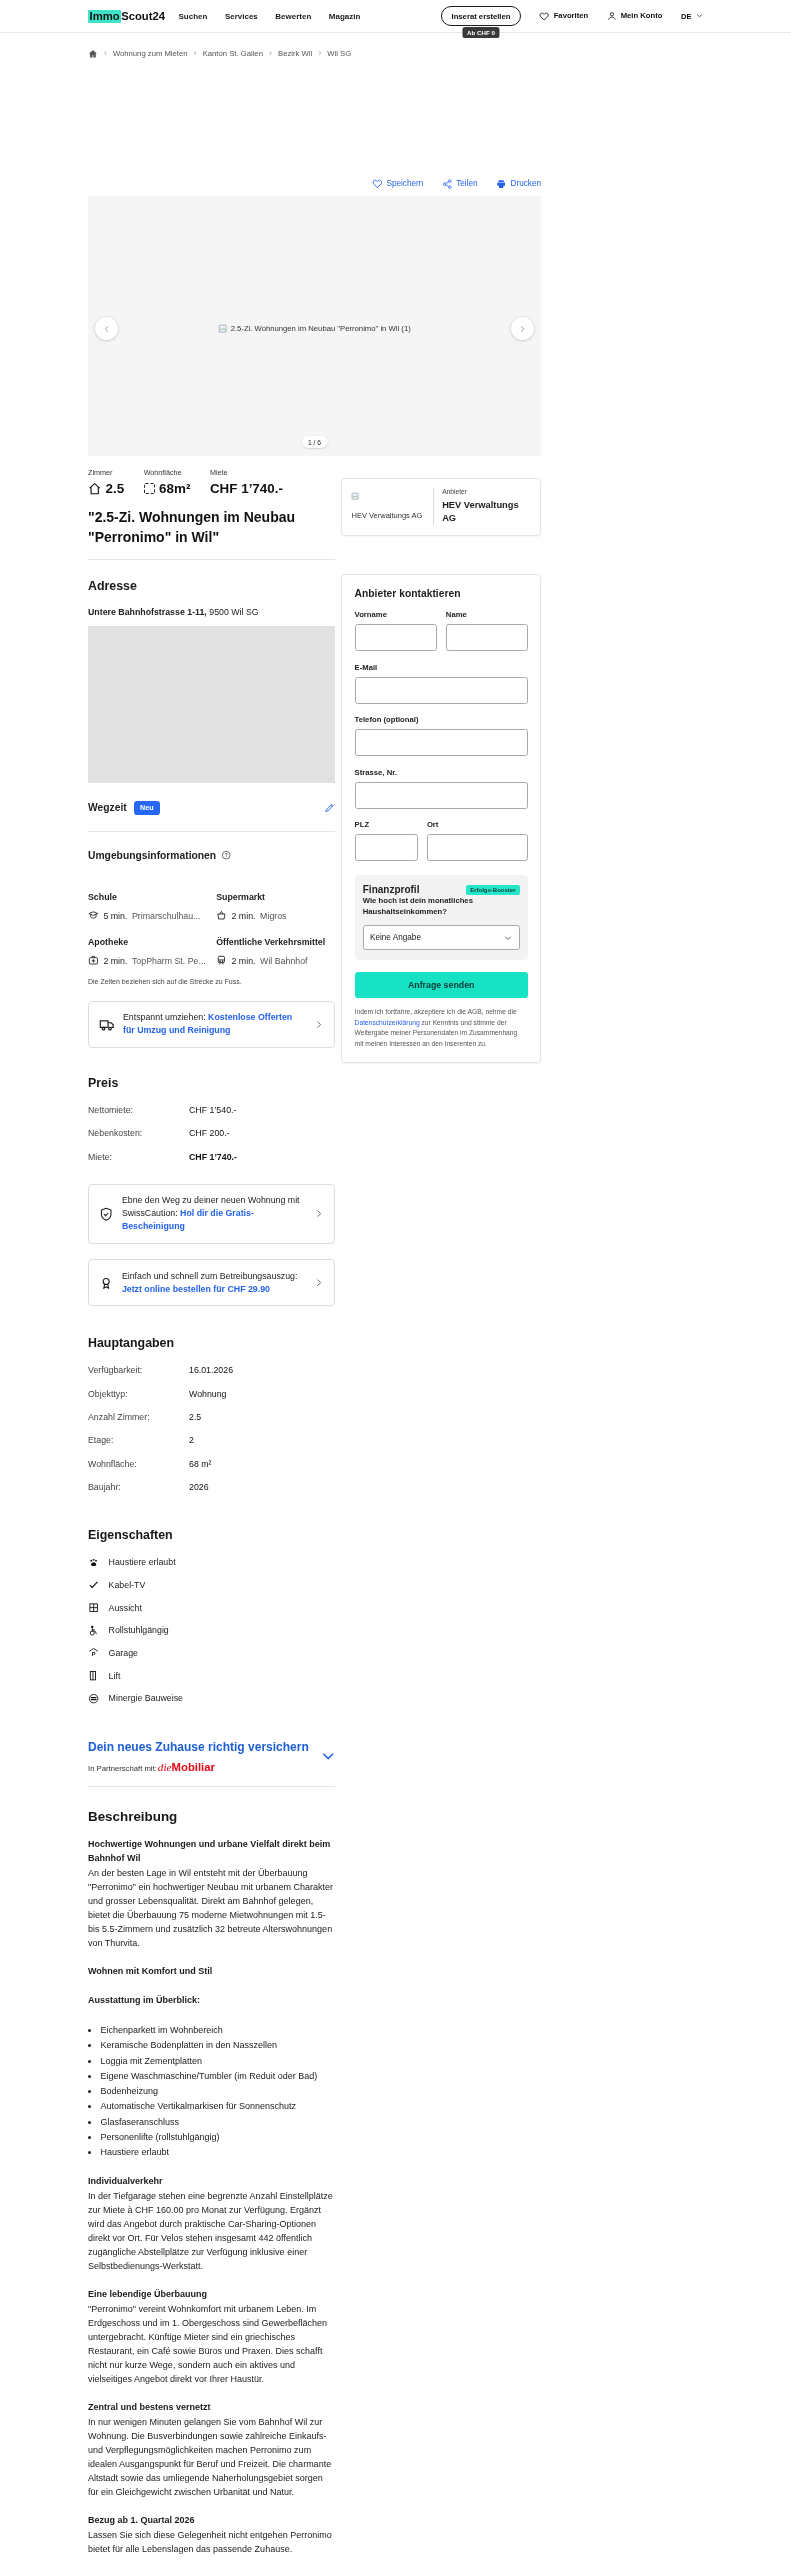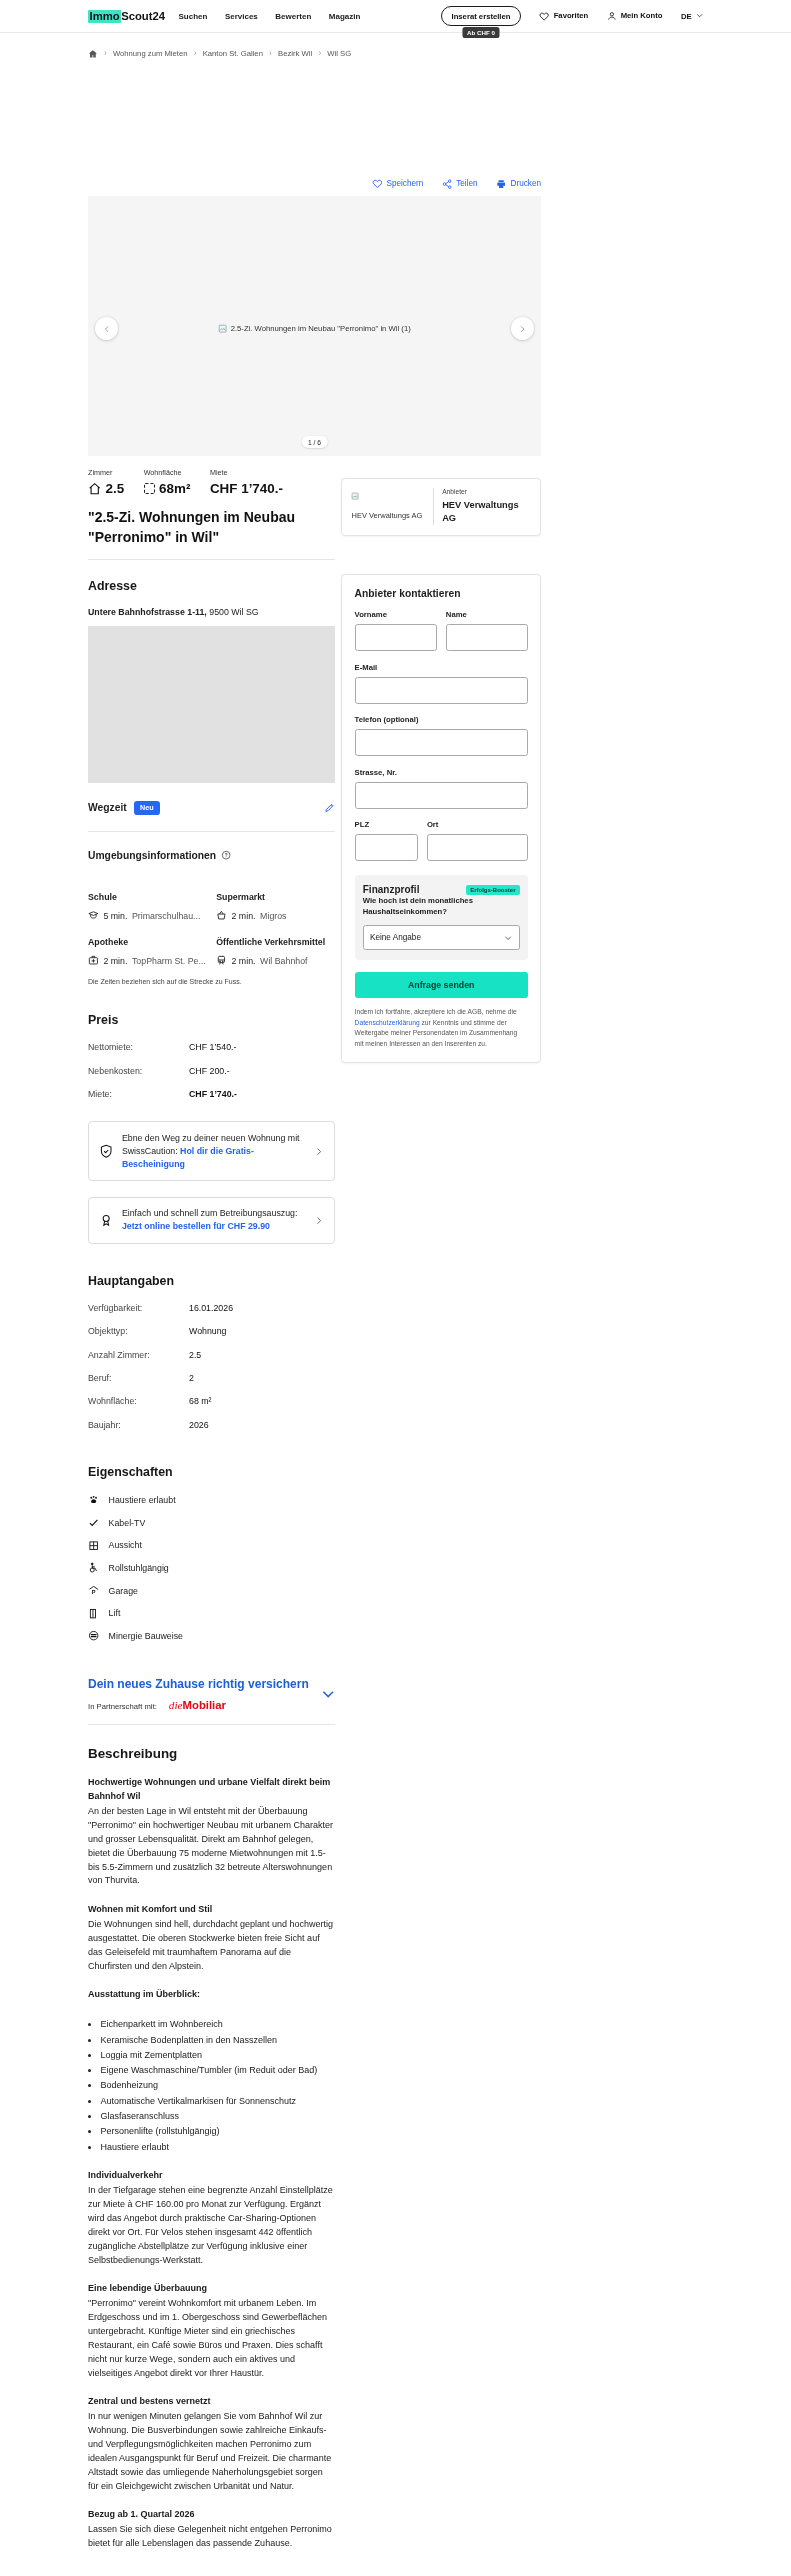--- a/index.html
+++ b/index.html
@@ -65,21 +65,21 @@
 
 .kv{display:flex;padding:6.7px 0;font-size:8.8px}
 .kv .l{width:101px;color:#444;flex-shrink:0}
 .kv .v{color:#111}
 .kv .v.b{font-weight:bold}
 
 .feat{display:flex;align-items:center;gap:9.3px;padding:5.7px 0;font-size:8.8px;color:#222}
 
 .mobiliar{margin-top:30px;display:flex;align-items:center}
 .mob-title{color:#1d5fd6;font-size:12px;font-weight:bold}
-.mob-sub{display:flex;align-items:baseline;gap:12px;margin-top:7.2px;font-size:7.7px;color:#333}
+.mob-sub{display:flex;align-items:baseline;gap:1px;margin-top:7.2px;font-size:7.7px;color:#333}
 .mob-logo{color:#e30613;font-size:11.3px}
 .mob-logo .die{font-style:italic;font-family:"Liberation Serif",serif}
 .mob-logo .mob{font-weight:bold}
 
 .desc-h{font-size:9px;font-weight:bold;line-height:1.55;margin-top:14.4px;color:#1b1b1b}
 .desc-p{font-size:9px;line-height:1.55;color:#222;margin-top:1px}
 .desc-ul{margin:15.5px 0 0 12.4px}
 .desc-ul li{font-size:9px;line-height:1.7;color:#222}
 
 .side-card{background:#fff;border:0.5px solid #e4e4e4;border-radius:4.1px;box-shadow:0 0.5px 2.1px rgba(0,0,0,.05)}
@@ -306,20 +306,32 @@
               <circle cx="15" cy="14" r="1" fill="#111"></circle>
               <path d="m8 21 2-4M16 21l-2-4"></path>
             </svg>
           <span>2 min.</span>
           <span class="place">Wil Bahnhof</span>
         </div>
       </div>
     </div>
     <div class="umgeb-note">Die Zeiten beziehen sich auf die Strecke zu Fuss.</div>
 
+    <div class="promo-banner">
+      <svg width="15.5" height="15.5" viewBox="0 0 24 24" fill="none" stroke="#111" stroke-width="1.7">
+          <rect x="2" y="6" width="12" height="10"></rect>
+          <path d="M14 9h5l3 3v4h-3"></path>
+          <circle cx="7" cy="18" r="2"></circle>
+          <circle cx="17" cy="18" r="2"></circle>
+        </svg>
+      <div class="txt"><span>Entspannt umziehen: </span><a>Kostenlose Offerten für Umzug und Reinigung</a></div>
+      <svg width="9.3" height="9.3" viewBox="0 0 24 24" fill="none" stroke="#555" stroke-width="2.2">
+          <path d="M9 4l8 8-8 8"></path>
+        </svg>
+    </div>
 
     <h2 class="sec" style="margin-top:28px">Preis</h2>
     <div style="margin-top:8.2px">
       <div class="kv">
           <span class="l">Nettomiete:</span>
           <span class="v">CHF 1’540.-</span>
         </div>
       <div class="kv">
           <span class="l">Nebenkosten:</span>
           <span class="v">CHF 200.-</span>
@@ -360,21 +372,21 @@
         </div>
       <div class="kv">
           <span class="l">Objekttyp:</span>
           <span class="v">Wohnung</span>
         </div>
       <div class="kv">
           <span class="l">Anzahl Zimmer:</span>
           <span class="v">2.5</span>
         </div>
       <div class="kv">
-          <span class="l">Beruf:</span>
+          <span class="l">Etage:</span>
           <span class="v">2</span>
         </div>
       <div class="kv">
           <span class="l">Wohnfläche:</span>
           <span class="v">68 m²</span>
         </div>
       <div class="kv">
           <span class="l">Baujahr:</span>
           <span class="v">2026</span>
         </div>
@@ -447,21 +459,20 @@
           <path d="M4 8l8 8 8-8"></path>
         </svg>
     </div>
     <div class="divider" style="margin-top:13.4px"></div>
 
     <h2 class="sec" style="margin-top:21.6px;font-size:13.4px">Beschreibung</h2>
     <div>
       <div class="desc-h">Hochwertige Wohnungen und urbane Vielfalt direkt beim Bahnhof Wil</div>
       <div class="desc-p">An der besten Lage in Wil entsteht mit der Überbauung "Perronimo" ein hochwertiger Neubau mit urbanem Charakter und grosser Lebensqualität. Direkt am Bahnhof gelegen, bietet die Überbauung 75 moderne Mietwohnungen mit 1.5- bis 5.5-Zimmern und zusätzlich 32 betreute Alterswohnungen von Thurvita.</div>
       <div class="desc-h">Wohnen mit Komfort und Stil</div>
-      <div class="desc-p">Die Wohnungen sind hell, durchdacht geplant und hochwertig ausgestattet. Die oberen Stockwerke bieten freie Sicht auf das Geleisefeld mit traumhaftem Panorama auf die Churfirsten und den Alpstein.</div>
       <div class="desc-h">Ausstattung im Überblick:</div>
       <ul class="desc-ul">
         <li>Eichenparkett im Wohnbereich</li>
         <li>Keramische Bodenplatten in den Nasszellen</li>
         <li>Loggia mit Zementplatten</li>
         <li>Eigene Waschmaschine/Tumbler (im Reduit oder Bad)</li>
         <li>Bodenheizung</li>
         <li>Automatische Vertikalmarkisen für Sonnenschutz</li>
         <li>Glasfaseranschluss</li>
         <li>Personenlifte (rollstuhlgängig)</li>

